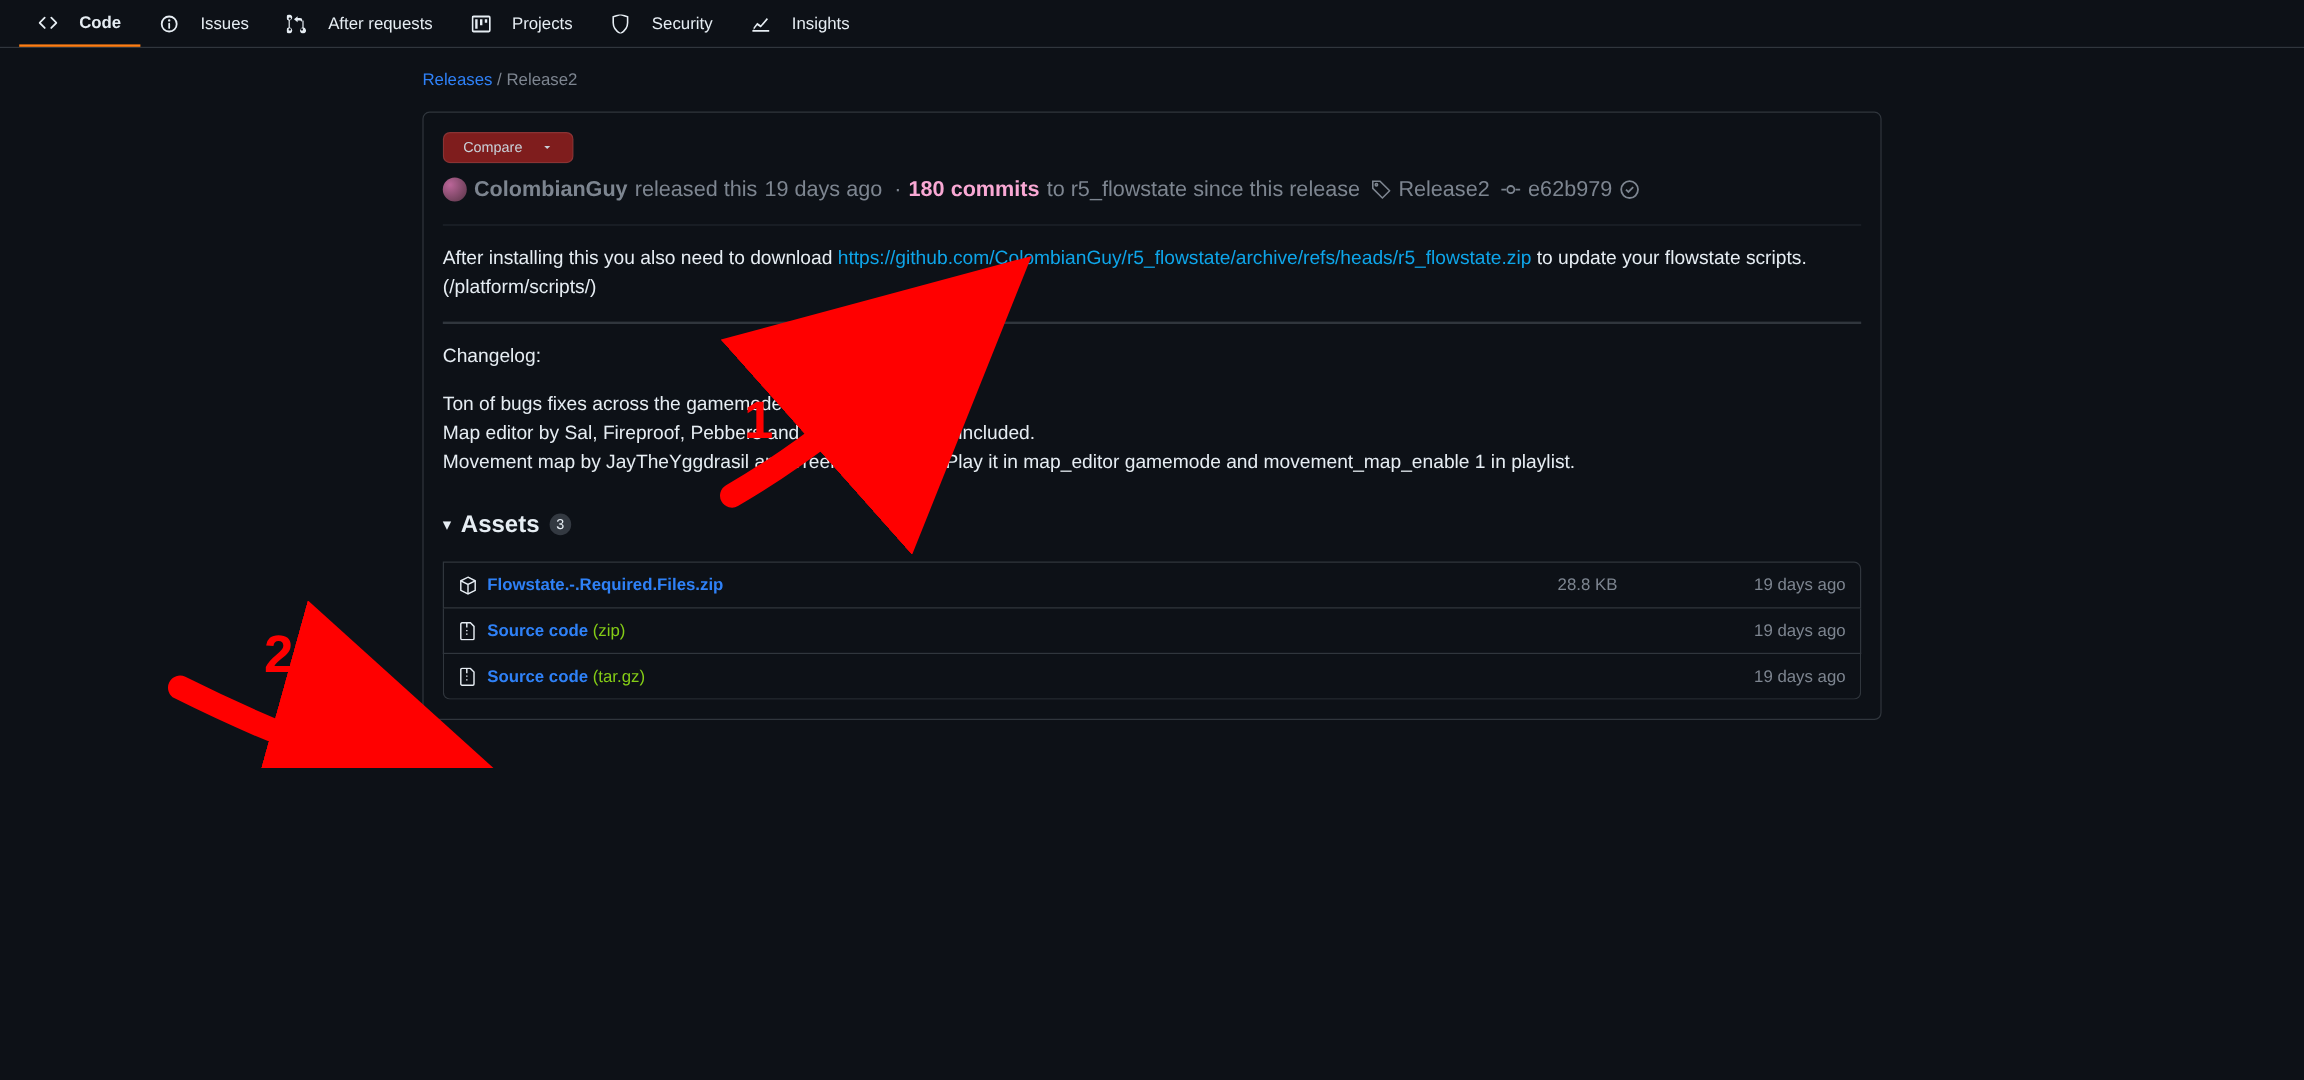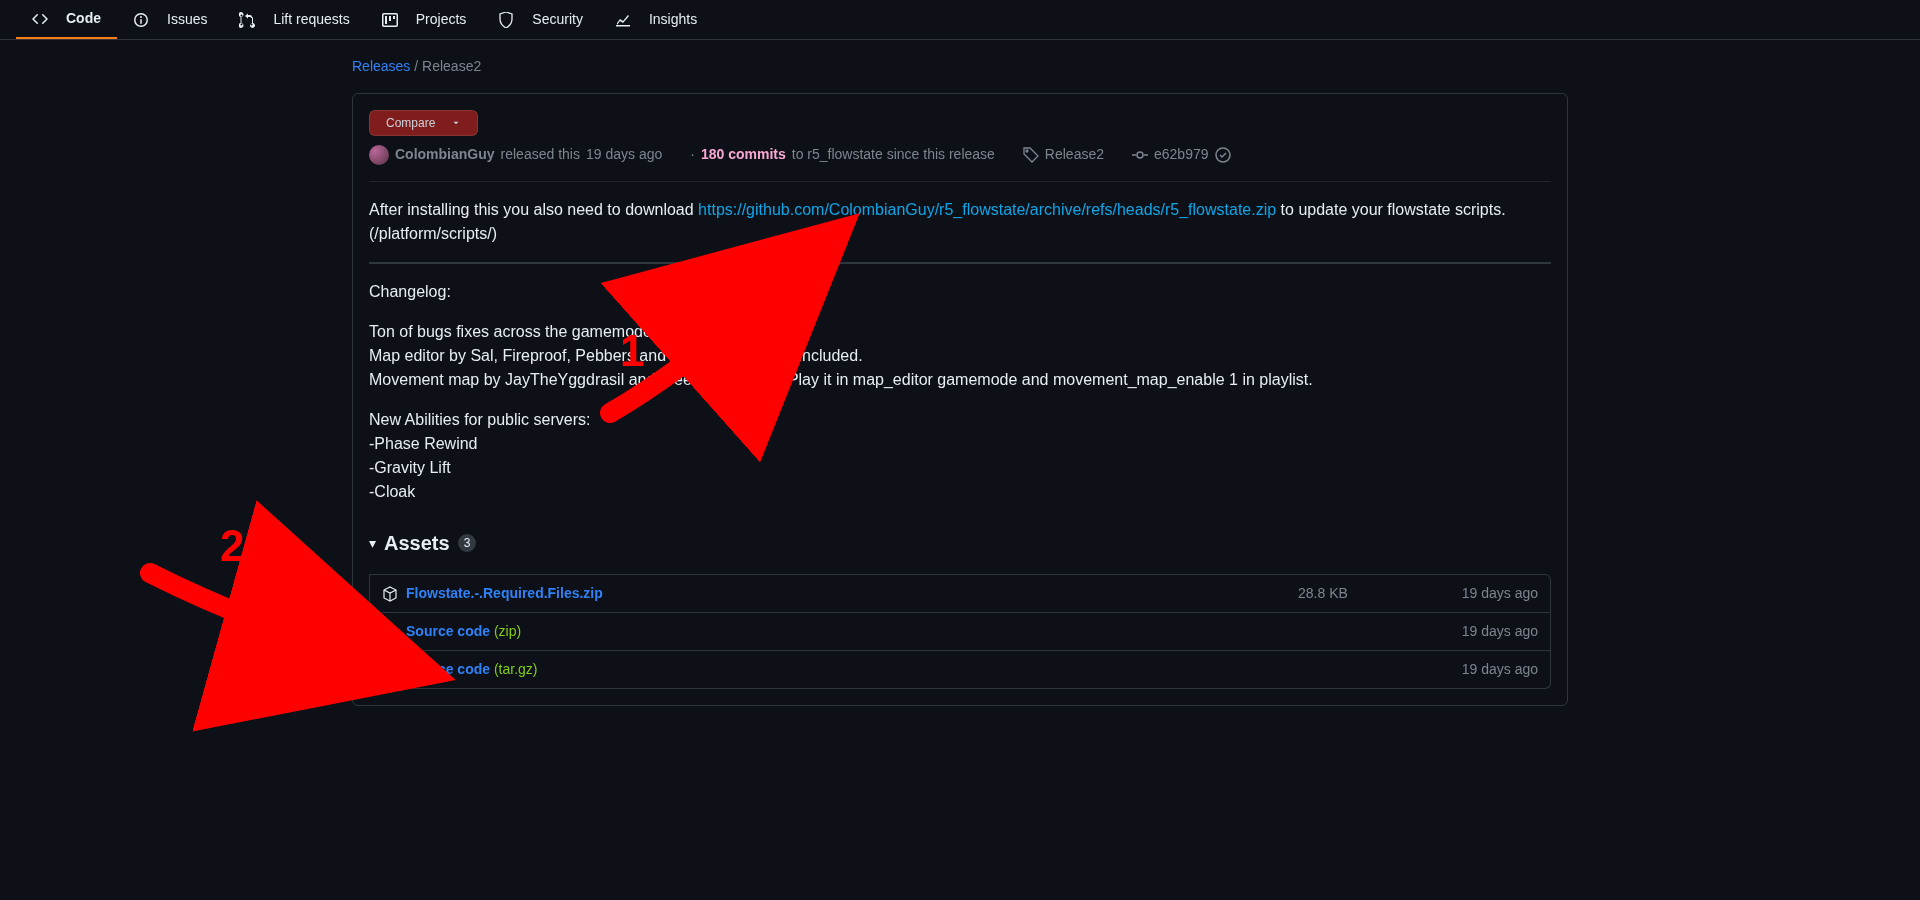--- a/index.html
+++ b/index.html
@@ -80,23 +80,23 @@
   cursor: pointer;
   display: inline-flex;
   align-items: center;
   gap: 16px;
   text-align: right;
 }
 .meta-row {
   display: flex;
   align-items: center;
   flex-wrap: wrap;
-  gap: 28px;
+  gap: 10px;
   color: #7d8590;
-  font-size: 14px;
+  font-size: 18px;
   margin-bottom: 16px;
 }
 .meta-left { display: flex; align-items: center; gap: 6px; }
 .avatar { width: 20px; height: 20px; border-radius: 50%; background: radial-gradient(circle at 30% 30%, #b69, #534); }
 .author-link { color: #7d8590; font-weight: 600; }
 .meta-seg { display: inline-flex; align-items: center; gap: 6px; color: #7d8590; }
 .meta-seg svg, .meta-seg .hash-link { color: #7d8590; }
 .meta-seg .link-strong { color: #f9a8d4; font-weight: 700; }
 .verified { width: 16px; height: 16px; color: #3fb950; }
 
@@ -170,21 +170,21 @@
   <div class="tab">
     <svg width="16" height="16" viewBox="0 0 16 16">
         <path d="M8 1a7 7 0 1 0 0 14A7 7 0 0 0 8 1zm0 1.5a5.5 5.5 0 1 1 0 11 5.5 5.5 0 0 1 0-11zM8 4a1 1 0 1 1 0 2 1 1 0 0 1 0-2zm0 3a.75.75 0 0 1 .75.75v3.5a.75.75 0 0 1-1.5 0v-3.5A.75.75 0 0 1 8 7z"></path>
       </svg>
     <span>Issues</span>
   </div>
   <div class="tab">
     <svg width="16" height="16" viewBox="0 0 16 16">
         <path d="M3.5 3.5a1 1 0 1 1-2 0 1 1 0 0 1 2 0zm0 9a1 1 0 1 1-2 0 1 1 0 0 1 2 0zM2.5 5a2.5 2.5 0 1 0-1 0v6a2.5 2.5 0 1 0 1 0zM13.5 12.5a1 1 0 1 1-2 0 1 1 0 0 1 2 0zm.5-7.5V11a2.5 2.5 0 1 1-1 0V5a2 2 0 0 0-2-2H9V1.5L6 4l3 2.5V5h2a1 1 0 0 1 1 1z" fill-rule="evenodd"></path>
       </svg>
-    <span>Lift requests</span>
+    <span>After requests</span>
   </div>
   <div class="tab">
     <svg width="16" height="16" viewBox="0 0 16 16">
         <path d="M1.75 1A1.75 1.75 0 0 0 0 2.75v10.5C0 14.22.78 15 1.75 15h12.5A1.75 1.75 0 0 0 16 13.25V2.75A1.75 1.75 0 0 0 14.25 1zM1.5 2.75a.25.25 0 0 1 .25-.25h12.5a.25.25 0 0 1 .25.25v10.5a.25.25 0 0 1-.25.25H1.75a.25.25 0 0 1-.25-.25zM3 4h2v8H3zM7 4h2v5H7zM11 4h2v3h-2z"></path>
       </svg>
     <span>Projects</span>
   </div>
   <div class="tab">
     <svg width="16" height="16" viewBox="0 0 16 16">
         <path d="M8 0l6 2v5c0 4-2.5 7-6 9-3.5-2-6-5-6-9V2z" fill="none" stroke="currentColor" stroke-width="1.3"></path>
@@ -248,26 +248,20 @@
     <div class="release-body">
       <p>
         <span>After installing this you also need to download </span><a href="#">https://github.com/ColombianGuy/r5_flowstate/archive/refs/heads/r5_flowstate.zip</a><span> to update your flowstate scripts. (/platform/scripts/)</span>
       </p>
       <hr>
       <p>Changelog:</p>
       <p>
         <span>Ton of bugs fixes across the gamemodes.</span><br>
         <span>Map editor by Sal, Fireproof, Pebbers and JustaNormalUser included.</span><br>
         <span>Movement map by JayTheYggdrasil and  Treeree included. Play it in map_editor gamemode and movement_map_enable 1 in playlist.</span>
-      </p>
-      <p>
-        <span>New Abilities for public servers:</span><br>
-        <span>-Phase Rewind</span><br>
-        <span>-Gravity Lift</span><br>
-        <span>-Cloak</span>
       </p>
     </div>
 
     <div style="margin-top:24px;">
       <div class="assets-header">
         <span class="tri">▾</span>
         <h3>Assets</h3>
         <span class="assets-count">3</span>
       </div>
       <ul class="asset-list">

